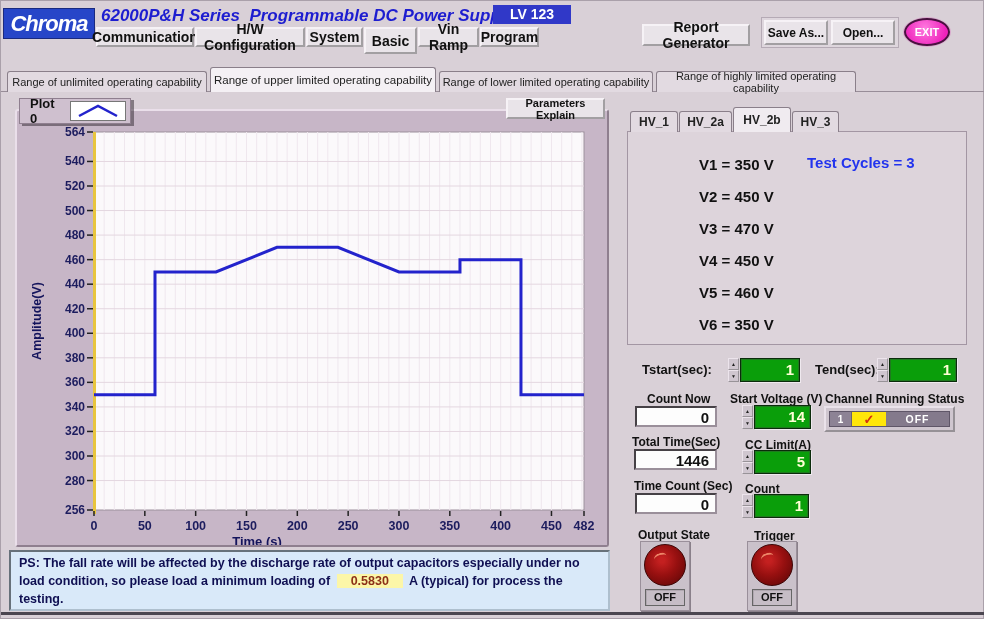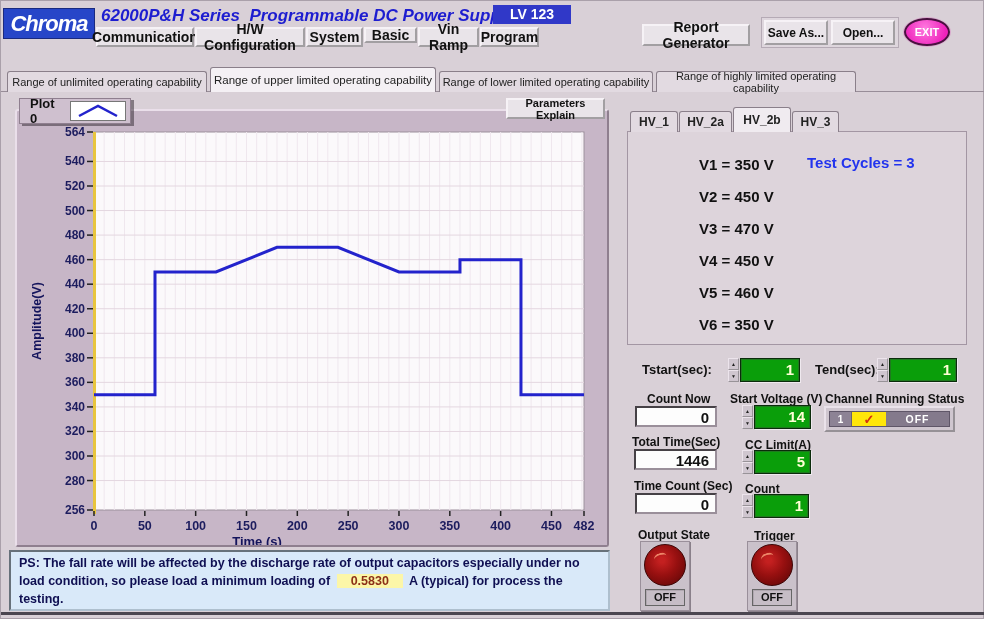--- a/index.html
+++ b/index.html
@@ -99,21 +99,21 @@
 
 <div class="window">
 
   <div class="logo">Chroma</div>
   <div class="title">62000P&amp;H Series  Programmable DC Power Supply</div>
   <div class="lv-badge">LV 123</div>
 
   <div class="btn" style="left:95px;top:26px;width:98px;height:20px;">Communication</div>
   <div class="btn" style="left:194px;top:26px;width:110px;height:20px;">H/W Configuration</div>
   <div class="btn" style="left:305px;top:26px;width:57px;height:20px;">System</div>
-  <div class="btn" style="left:363px;top:26px;width:53px;height:16px;">Basic</div>
+  <div class="btn" style="left:363px;top:26px;width:53px;height:27px;">Basic</div>
   <div class="btn" style="left:417px;top:26px;width:61px;height:20px;">Vin Ramp</div>
   <div class="btn" style="left:479px;top:26px;width:59px;height:20px;">Program</div>
 
   <div class="btn" style="left:629px;top:23px;width:108px;height:22px;margin-left:12px;">Report Generator</div>
   <div class="file-plate"></div>
   <div class="btn" style="left:763px;top:19px;width:64px;height:25px;font-size:12px;">Save As...</div>
   <div class="btn" style="left:830px;top:19px;width:64px;height:25px;font-size:12px;">Open...</div>
   <div class="exit-btn">EXIT</div>
 
   <div class="tab-underline"></div>

